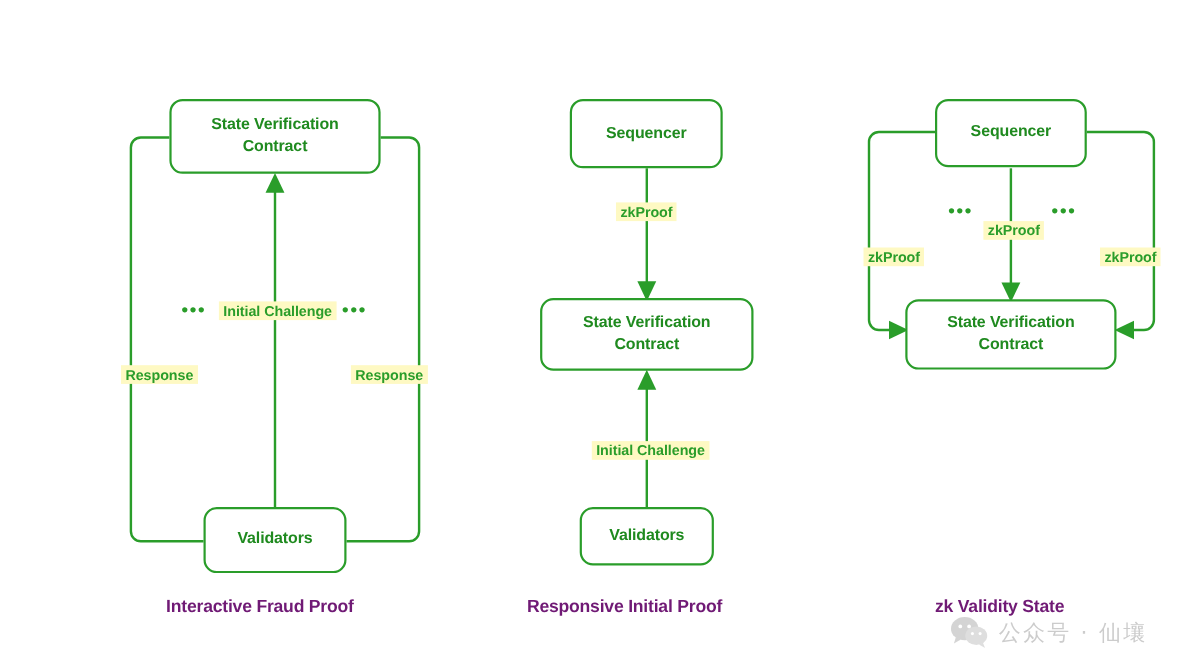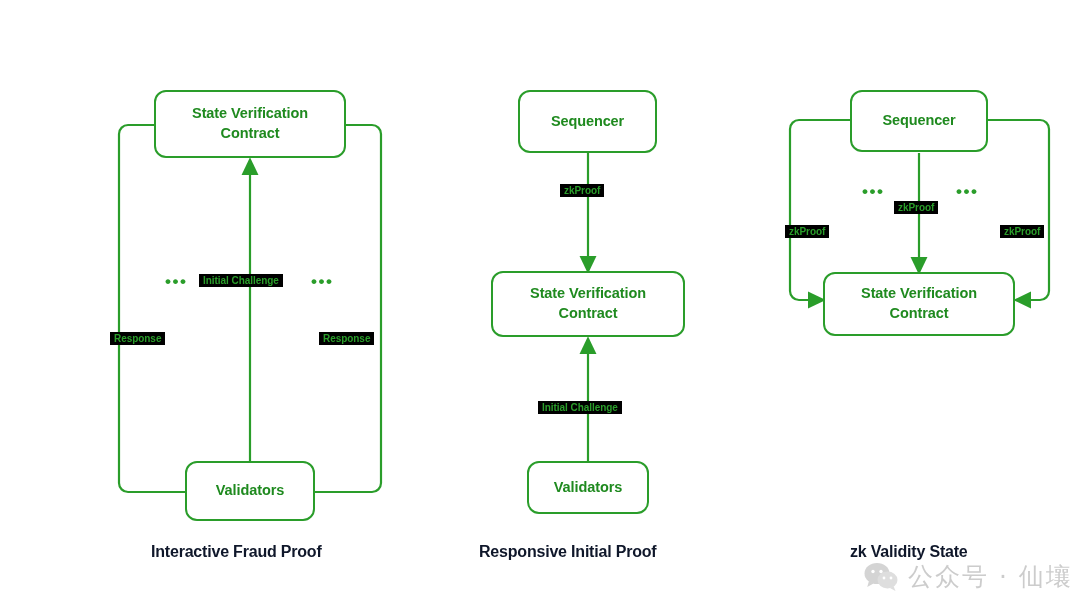--- a/index.html
+++ b/index.html
@@ -48,64 +48,64 @@
     justify-content: center;
     text-align: center;
     letter-spacing: -0.1px;
   }
   .node span { display: block; padding: 0 8px; }
 
   
   .elabel {
     position: absolute;
     color: #2a9d2a;
-    font-size: 10px;
-    font-weight: bold;
-    white-space: nowrap;
-    background: #000000;
+    font-size: 13px;
+    font-weight: bold;
+    white-space: nowrap;
+    background: #fef9c3;
     padding: 1px 4px;
     letter-spacing: -0.05px;
   }
 
   .dots {
     position: absolute;
     color: #2a9d2a;
     font-size: 17px;
     font-weight: bold;
     letter-spacing: 1.6px;
     line-height: 1;
     white-space: nowrap;
     background: #ffffff;
     padding: 0 2px;
   }
 
   
   .caption {
     position: absolute;
-    color: #0f172a;
+    color: #701a75;
     font-size: 16px;
     font-weight: bold;
     white-space: nowrap;
     letter-spacing: -0.2px;
   }
 
   
   .watermark {
     position: absolute;
     left: 820px;
     top: 560px;
     display: flex;
     align-items: center;
     gap: 10px;
     opacity: 0.72;
     pointer-events: none;
   }
   .watermark .wm-text {
     color: #b9b9b9;
-    font-size: 25px;
+    font-size: 20px;
     letter-spacing: 2px;
     white-space: nowrap;
     font-family: "DejaVu Sans", sans-serif;
   }
 </style>
 </head>
 <body>
 
 <div class="canvas">
 

